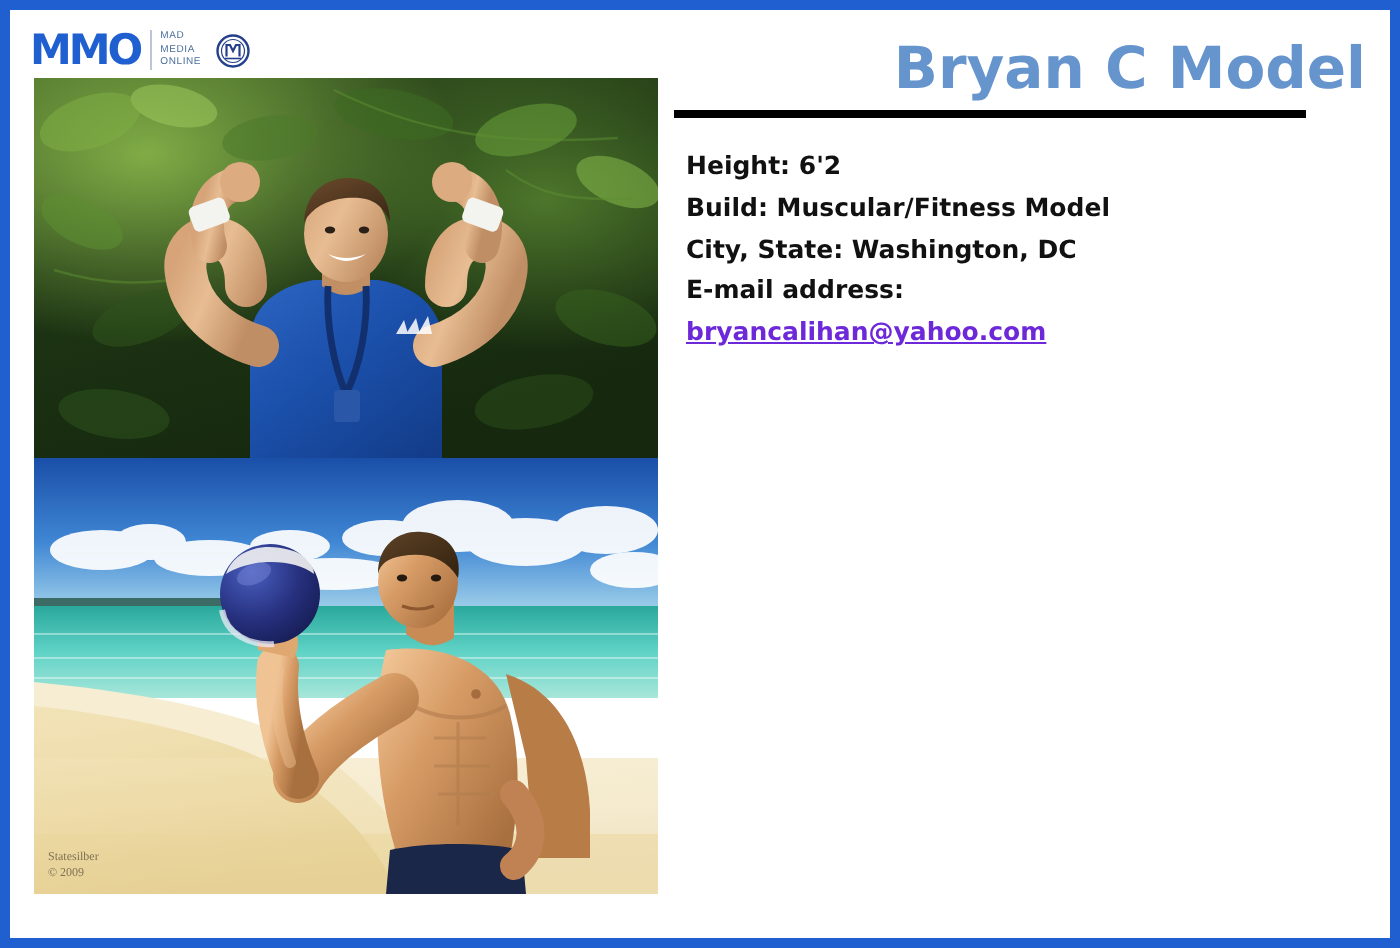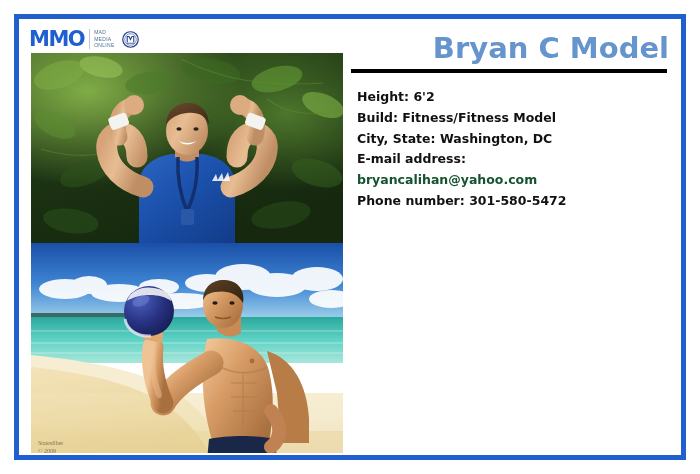--- a/index.html
+++ b/index.html
@@ -14,21 +14,21 @@
     font-family: "Liberation Sans", sans-serif;
   }
 
   
   .page {
     position: relative;
     width: 700px;
     height: 474px;
     box-sizing: border-box;
     background: #ffffff;
-    padding: 14px;
+    padding: 0;
   }
   .frame {
     position: relative;
     width: 100%;
     height: 100%;
     box-sizing: border-box;
     border: 5px solid #1f5fd0;
     background: #ffffff;
   }
   .frame-inner {
@@ -143,21 +143,22 @@
   }
   .detail-line {
     font-family: "DejaVu Sans", sans-serif;
     font-weight: bold;
     font-size: 12.5px;
     line-height: 20.8px;
     color: #111111;
     white-space: nowrap;
   }
   .detail-line.link {
-    color: #14532d;
+    color: #6d28d9;
+    text-decoration: underline;
   }
 </style>
 </head>
 <body>
 
 <div class="page">
   <div class="frame">
     <div class="frame-inner">
 
       <div class="logo">
@@ -381,23 +382,22 @@
           </div>
         </div>
       </div>
 
       <div class="info-col">
         <div class="title">Bryan C Model</div>
         <div class="title-rule"></div>
 
         <div class="details">
           <div class="detail-line">Height: 6'2</div>
-          <div class="detail-line">Build: Fitness/Fitness  Model</div>
+          <div class="detail-line">Build: Muscular/Fitness  Model</div>
           <div class="detail-line">City, State: Washington,  DC</div>
           <div class="detail-line">E-mail address:</div>
           <div class="detail-line link">bryancalihan@yahoo.com</div>
-          <div class="detail-line">Phone number: 301-580-5472</div>
         </div>
       </div>
 
     </div>
   </div>
 </div>
 
 </body></html>

